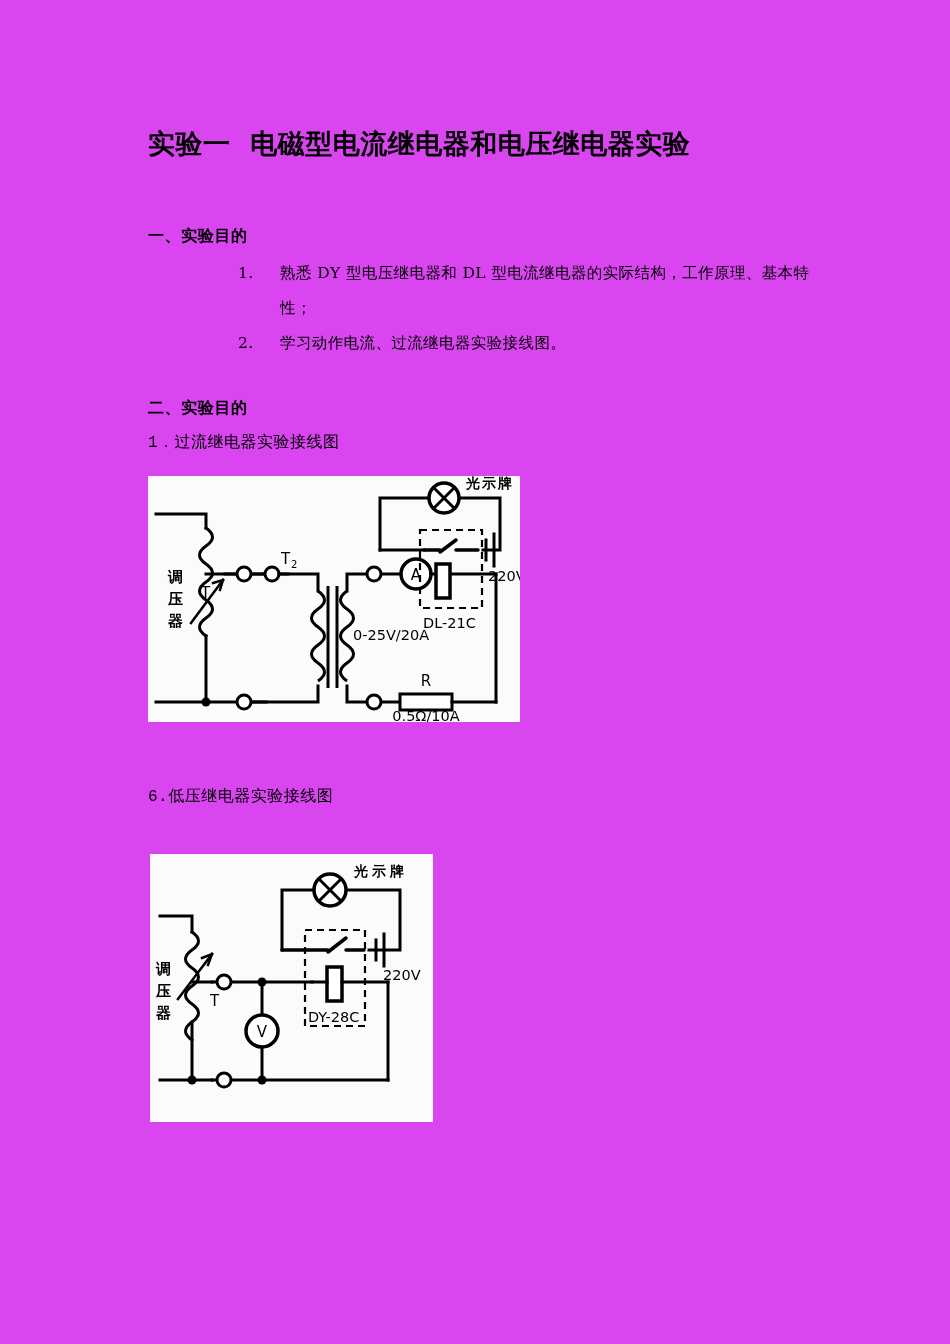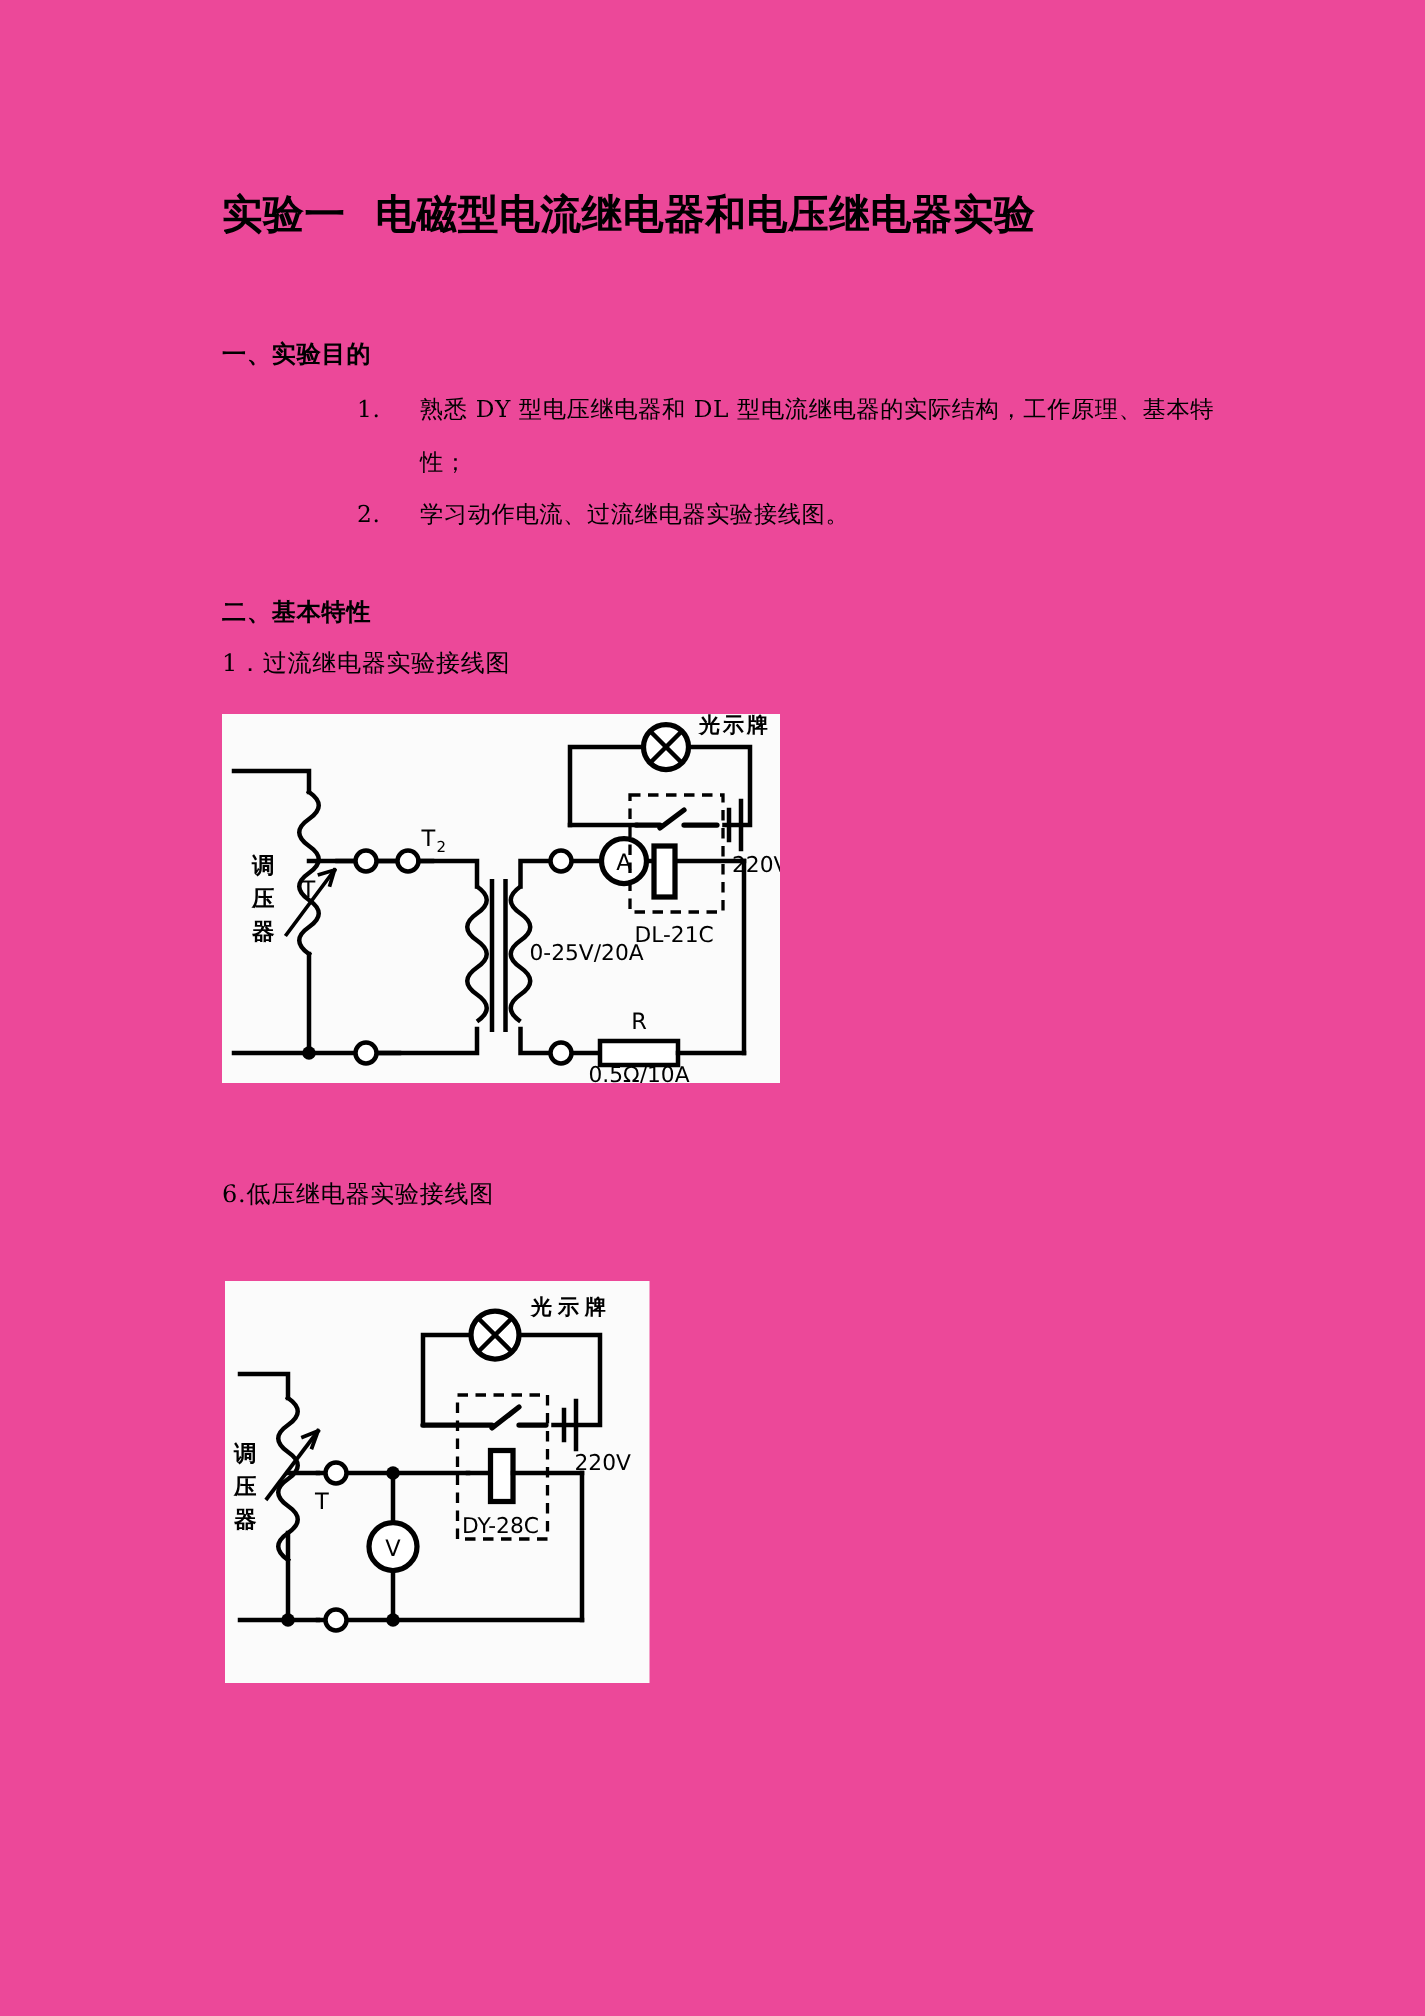--- a/index.html
+++ b/index.html
@@ -12,21 +12,21 @@
     height: 1344px;
     position: relative;
     font-family: "DejaVu Serif", "Liberation Serif", serif;
     color: #000000;
     overflow: hidden;
   }
 
   .page {
     position: absolute;
     inset: 0;
-    background: #ec4899;
+    background: #d946ef;
   }
 
   
   .doc-title {
     position: absolute;
     left: 148px;
     top: 126px;
     font-size: 27px;
     font-weight: bold;
     letter-spacing: 0.5px;
@@ -71,20 +71,21 @@
     text-align: left;
   }
 
   
   .sub-caption {
     position: absolute;
     left: 148px;
     font-size: 16px;
     letter-spacing: 0.5px;
     white-space: pre;
+    font-family: Liberation Mono, monospace;
   }
   #cap-1 { top: 432px; }
   #cap-2 { top: 786px; }
 
   
   .figure {
     position: absolute;
     background: #fbfbfb;
   }
   #figure-1 {
@@ -125,21 +126,21 @@
     <li>
       <span class="num">1.</span>
       <span>熟悉 DY 型电压继电器和 DL 型电流继电器的实际结构，工作原理、基本特性；</span>
     </li>
     <li>
       <span class="num">2.</span>
       <span>学习动作电流、过流继电器实验接线图。</span>
     </li>
   </ol>
 
-  <div class="section-heading" id="sec-circuit">二、基本特性</div>
+  <div class="section-heading" id="sec-circuit">二、实验目的</div>
 
   <div class="sub-caption" id="cap-1">1．过流继电器实验接线图</div>
 
   <div class="figure" id="figure-1">
     <svg viewBox="0 0 372 246" xmlns="http://www.w3.org/2000/svg">
       <g stroke="#000" stroke-width="3" fill="none" stroke-linecap="square">
 
         <path d="M8 38 L58 38 L58 52"></path>
 
         <path d="M58 52 q13 9 0 18 q-13 9 0 18 q13 9 0 18 q-13 9 0 18 q13 9 0 18 q-13 9 0 18"></path>

